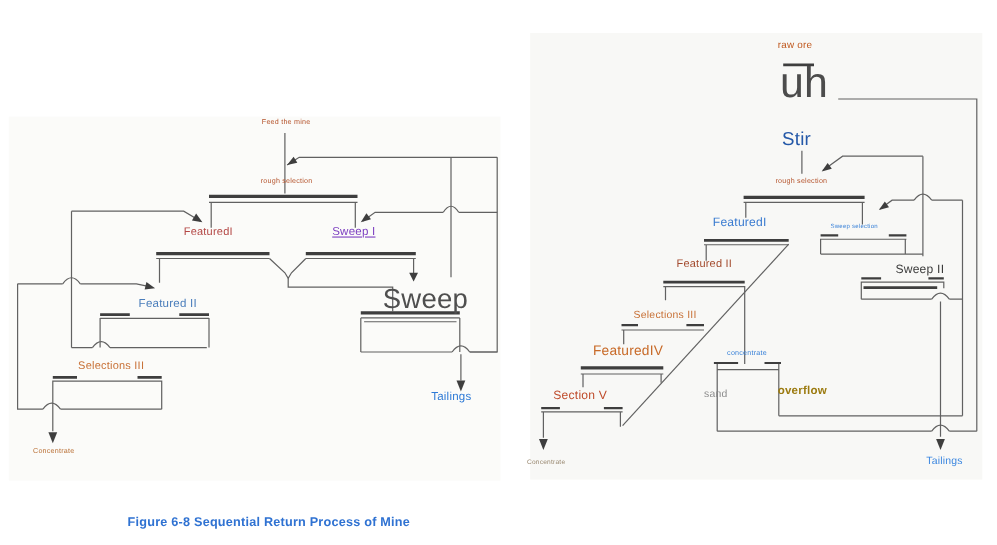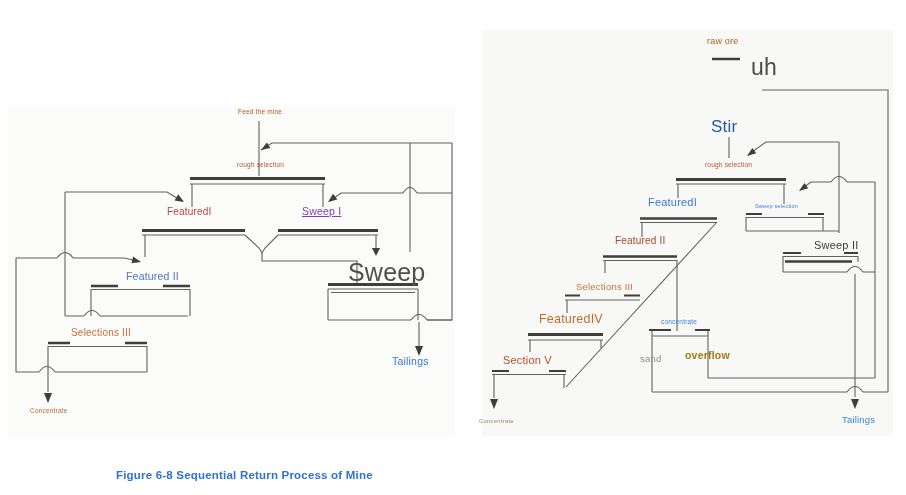--- a/index.html
+++ b/index.html
@@ -18,33 +18,33 @@
   .l-c1{left:167px;top:207px;font-size:10px;color:#b34745;font-weight:500;}
   .l-s1{left:302px;top:206px;font-size:10.5px;color:#7d3fc1;text-decoration:underline;}
   .l-c2{left:126px;top:271px;font-size:10.5px;color:#4a7dbb;}
   .l-sweep{left:348px;top:260px;font-size:25px;color:#4f4f4f;}
   .l-c3{left:71px;top:328px;font-size:10px;color:#c87137;}
   .l-tail{left:392px;top:356px;font-size:10.5px;color:#2e7ad6;}
   .l-conc{left:30px;top:408px;font-size:6.5px;color:#b96f35;}
   .l-cap{left:116px;top:470px;font-size:11.5px;font-weight:bold;color:#2f72d2;}
   
   .r-raw{left:707px;top:37px;font-size:9px;color:#c05a20;}
-  .r-uh{left:709px;top:56px;font-size:23px;color:#4c4c4c;font-weight:500;margin-left:42px;}
+  .r-uh{left:709px;top:56px;font-size:39px;color:#4c4c4c;font-weight:500;}
   .r-stir{left:711px;top:118px;font-size:17px;color:#2458a8;font-weight:500;}
   .r-rough{left:705px;top:162px;font-size:6.5px;color:#b5542d;}
   .r-c1{left:648px;top:197px;font-size:11px;color:#3a7bd0;}
   .r-ssel{left:755px;top:204px;font-size:5.5px;color:#3a82d8;}
   .r-c2{left:615px;top:236px;font-size:10px;color:#a34b2e;}
   .r-s2{left:798px;top:240px;font-size:11px;color:#3c3c3c;margin-left:16px;}
   .r-c3{left:576px;top:282px;font-size:9.5px;color:#c87137;}
   .r-c4{left:539px;top:313px;font-size:12.5px;color:#c86a28;font-weight:500;}
   .r-conc-cell{left:661px;top:319px;font-size:6.5px;color:#3a82d8;}
   .r-c5{left:503px;top:355px;font-size:11px;color:#bf4b2b;}
   .r-sand{left:640px;top:354px;font-size:9.5px;color:#8c8c8c;}
-  .r-ovf{left:685px;top:350px;font-size:10.5px;color:#9c7b10;font-weight:600;}
+  .r-ovf{left:707px;top:350px;font-size:10.5px;color:#9c7b10;font-weight:600;}
   .r-conc{left:479px;top:418px;font-size:6px;color:#98876f;}
   .r-tail{left:842px;top:415px;font-size:9.5px;color:#3a86e0;}
   .r-cap{left:523px;top:472px;font-size:10px;font-weight:bold;color:#2a6fd0;}
 </style>
 </head>
 <body>
 
 <div id="stage">
 
   <div id="scan-left" class="scan"></div>

